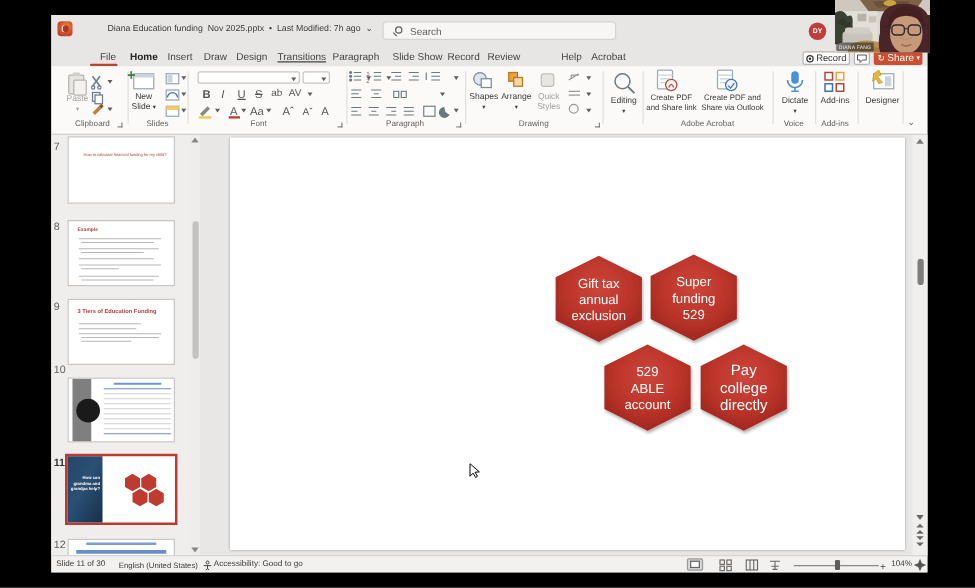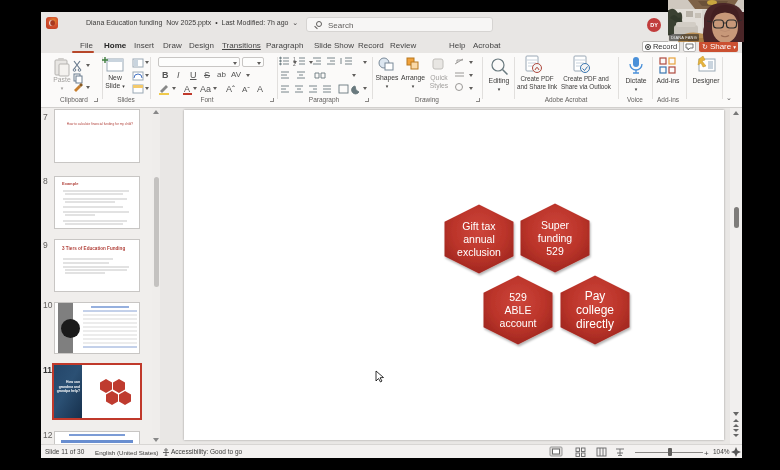--- a/index.html
+++ b/index.html
@@ -314,21 +314,21 @@
         <div class="thumb" style="top:131px; height:53px;">
           <div style="position:absolute;left:7px;top:6px;font-size:4.6px;font-weight:bold;color:#b2433c;">3 Tiers of Education Funding</div>
           <svg width="84" height="30" style="position:absolute;left:0;top:16px;">
             <g stroke="#9e9e9e" stroke-width="0.6">
               <path d="M8 3 h50"></path>
                 <path d="M8 7 h46"></path>
                 <path d="M8 11 h66 M10 14 h62 M10 17 h40"></path>
             </g>
           </svg>
         </div>
-        <div class="tnum" style="top:192px;">10</div>
+        <div class="tnum" style="top:182px;">10</div>
         <div class="thumb" style="top:194px; height:52px;">
           <div style="position:absolute;left:3px;top:0;width:15px;height:52px;background:#7f7f7f;"></div>
           <div style="position:absolute;left:6px;top:16px;width:19px;height:19px;border-radius:50%;background:#1a1a1a;"></div>
           <svg width="58" height="50" style="position:absolute;left:26px;top:1px;">
             <path d="M10 3 h38" stroke="#4472c4" stroke-width="1.6" opacity="0.75"></path>
             <path d="M2 7 h54" stroke="#6b8cc9" stroke-width="0.8"></path>
             <g stroke="#b2b2b2" stroke-width="0.5">
               <path d="M2 11 h54 M2 15 h54 M2 19 h54 M2 23 h54 M2 27 h54 M2 31 h54 M2 35 h54 M2 39 h54"></path>
             </g>
             <path d="M2 43 h54" stroke="#6b8cc9" stroke-width="0.8"></path>

